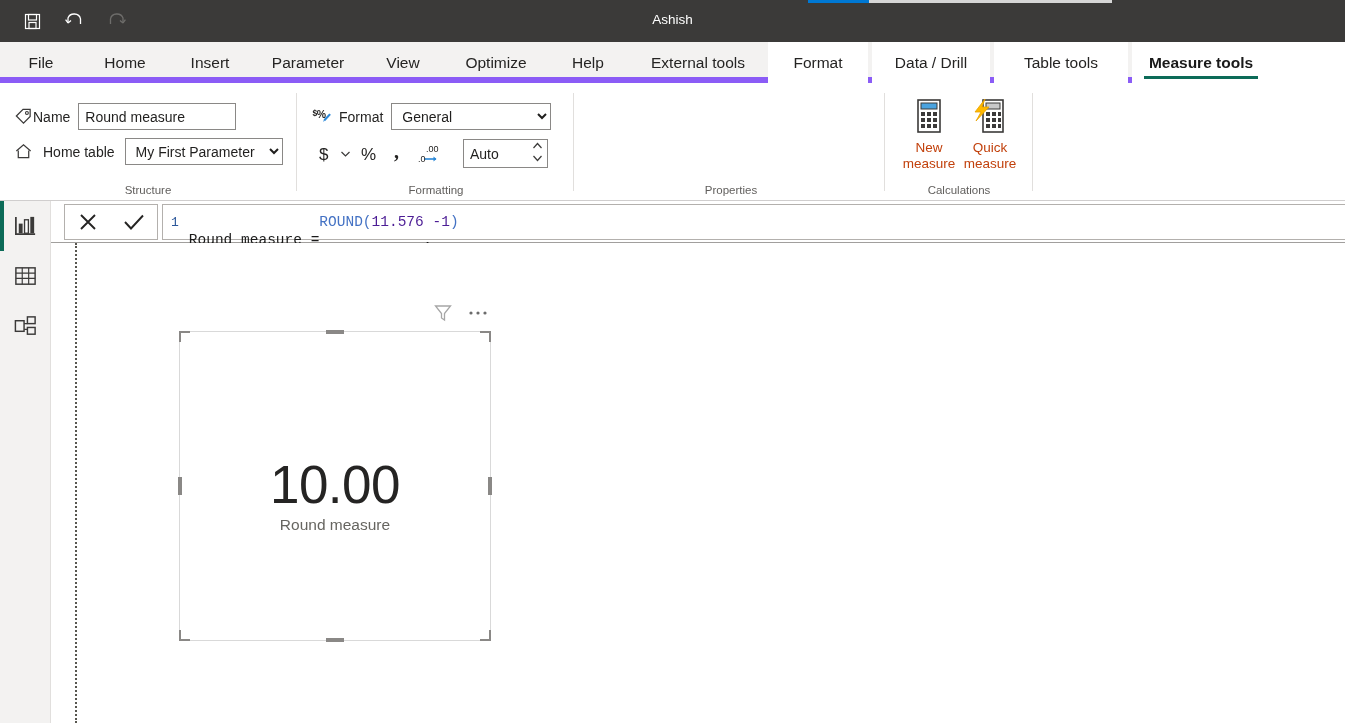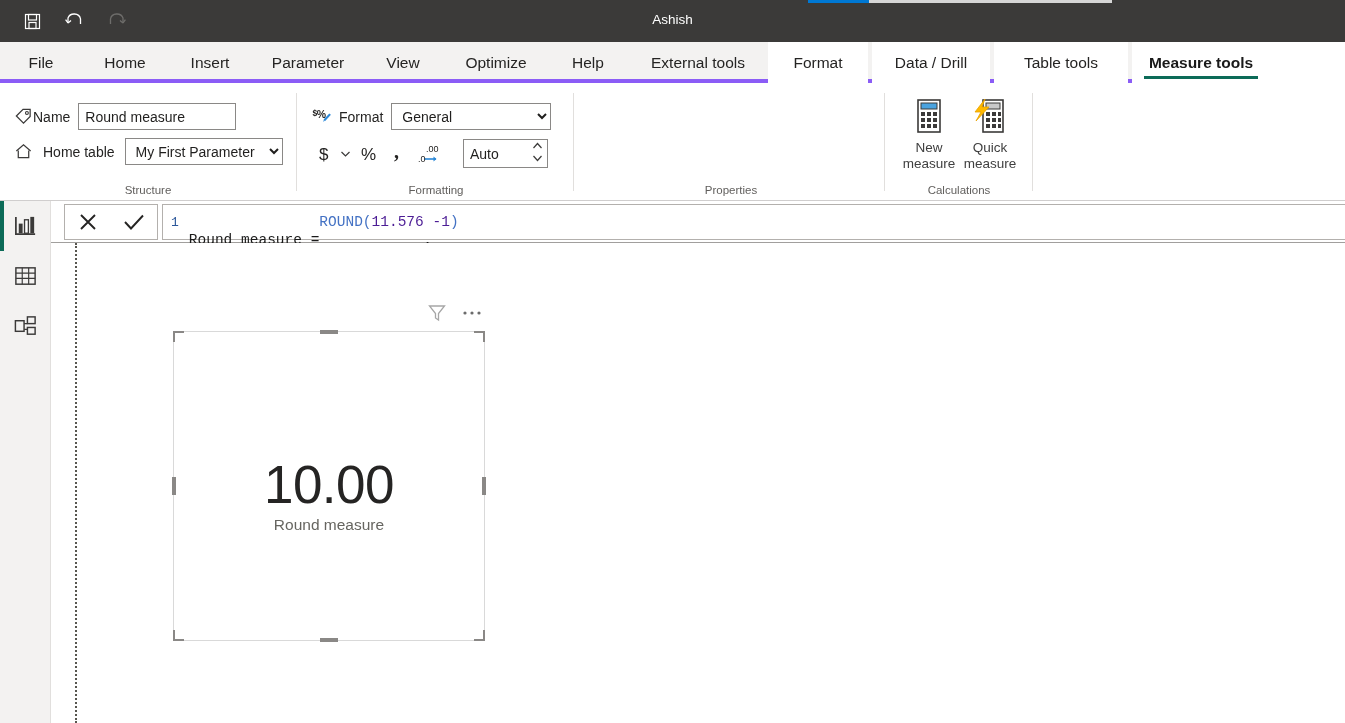--- a/index.html
+++ b/index.html
@@ -35,21 +35,21 @@
   .doc-title {
     position: absolute; left: 0; top: 12px; width: 1345px;
     text-align: center;
     color: #ffffff; font-size: 13.5px;
   }
 
   
   .tabstrip {
     position: absolute; left: 0; top: 42px; width: 1246px; height: 41px;
     background: #f3f2f1;
-    border-bottom: 4px solid #8b5cf6;
+    border-bottom: 6px solid #8b5cf6;
   }
   .tab {
     position: absolute; top: 0; height: 41px;
     display: flex; align-items: center; justify-content: center;
     font-size: 15.5px; color: #252423;
     cursor: pointer; white-space: nowrap;
   }
   .tab.ctx { background: #ffffff; }
   .tab.active { font-weight: bold; color: #1a1a1a; }
   .tab.active::after {
@@ -81,21 +81,21 @@
   select.rinput { padding-right: 2px; }
   .icon-btn {
     display: flex; align-items: center; justify-content: center;
     cursor: pointer;
   }
   .bigbtn {
     position: absolute; display: flex; flex-direction: column;
     align-items: center; cursor: pointer; width: 66px;
   }
   .bigbtn .cap {
-    font-size: 13.5px; color: #404040; text-align: center;
+    font-size: 13.5px; color: #c2410c; text-align: center;
     line-height: 16px; margin-top: 5px;
   }
 
   .spinner-wrap { position: relative; display: inline-block; }
   .spin-arrows {
     position: absolute; right: 5px; top: 2px;
     display: flex; flex-direction: column; gap: 2px;
     cursor: pointer;
   }
 
@@ -141,21 +141,21 @@
 
   
   .canvas {
     position: absolute; left: 51px; top: 243px; width: 1294px; height: 480px;
     background: #ffffff;
   }
   .page-divider {
     position: absolute; left: 24px; top: 0; width: 0; height: 480px;
     border-left: 2px dotted #57564f;
   }
-  .visual-wrap { position: absolute; left: 122px; top: 88px; }
+  .visual-wrap { position: absolute; left: 128px; top: 88px; }
   .visual-hdr {
     position: absolute; right: 2px; top: -28px;
     display: flex; align-items: center; gap: 14px;
   }
   .card-visual {
     position: relative; width: 312px; height: 310px;
     border: 1px solid #d9d9d9; background: #fff;
   }
   .card-value {
     position: absolute; left: 0; right: 0; top: 122px;

